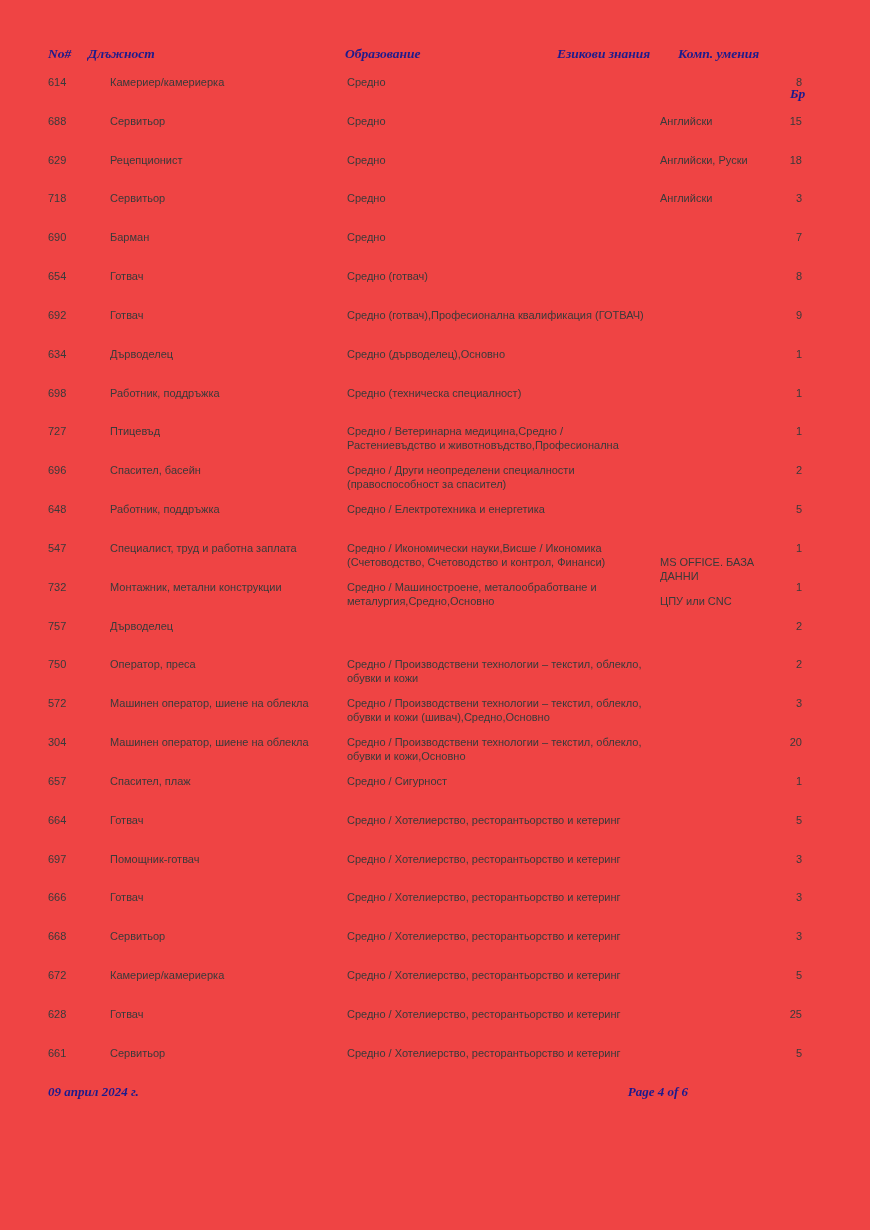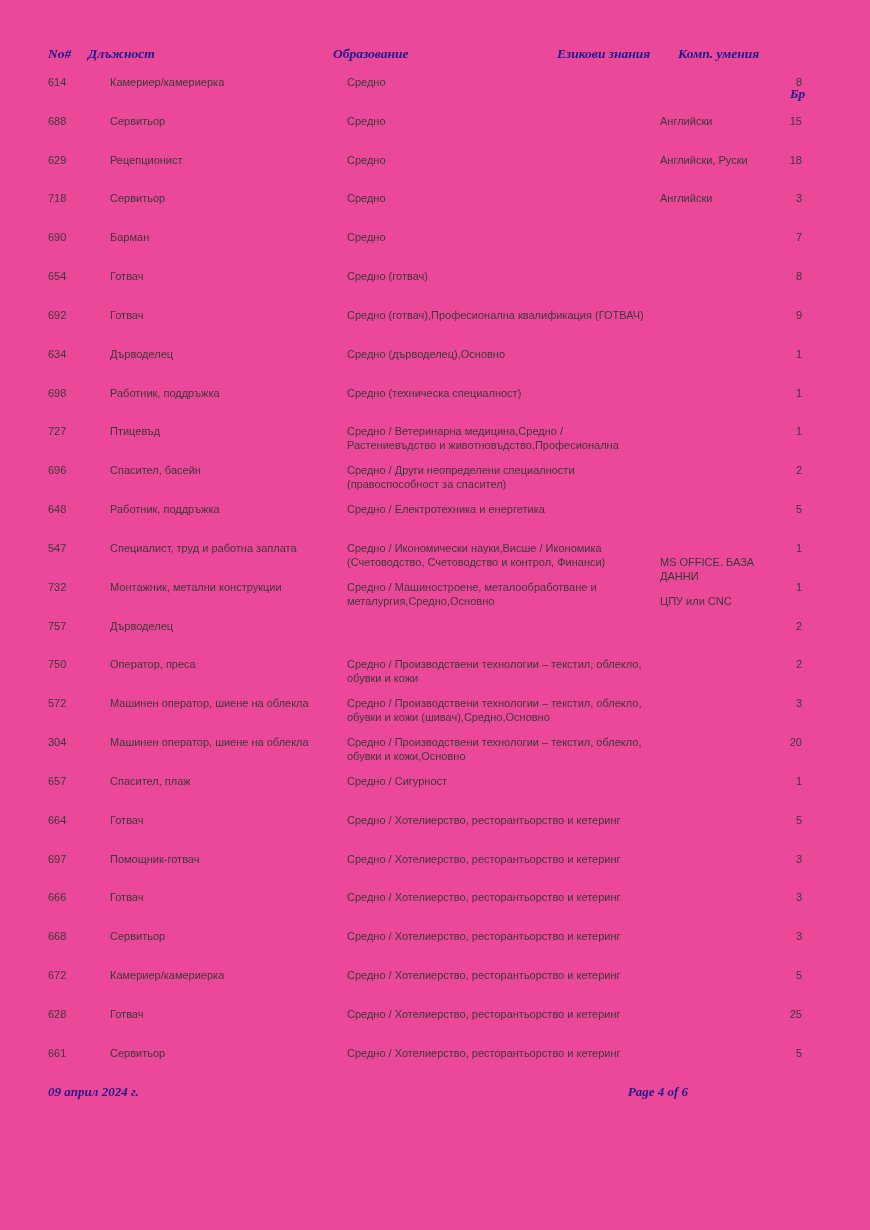--- a/index.html
+++ b/index.html
@@ -6,35 +6,35 @@
   html, body { background: #ffffff; }
   body {
     width: 870px; height: 1230px;
     position: relative;
     font-family: "Liberation Sans", sans-serif;
     overflow: hidden;
   }
   .page {
     position: absolute; left: 0; top: 0;
     width: 870px; height: 1230px;
-    background: #ec4899;
+    background: #ef4444;
   }
   
   .thead {
     position: absolute; left: 0; top: 46px;
     width: 870px; height: 20px;
     font-family: "Liberation Serif", serif;
     font-weight: bold; font-style: italic;
     font-size: 13.5px;
     color: var(--navy);
   }
   .h { position: absolute; top: 0; white-space: nowrap; }
   .h-no   { left: 48px; }
   .h-pos  { left: 88px; }
-  .h-edu  { left: 333px; text-align: center; }
+  .h-edu  { left: 345px; text-align: center; }
   .h-lang { left: 557px; }
   .h-comp { left: 678px; }
   .h-cnt  { left: 790px; margin-top: 40px; }
   
   .tbody {
     position: absolute; left: 0; top: 75px;
     width: 870px;
   }
   .row {
     position: relative;

